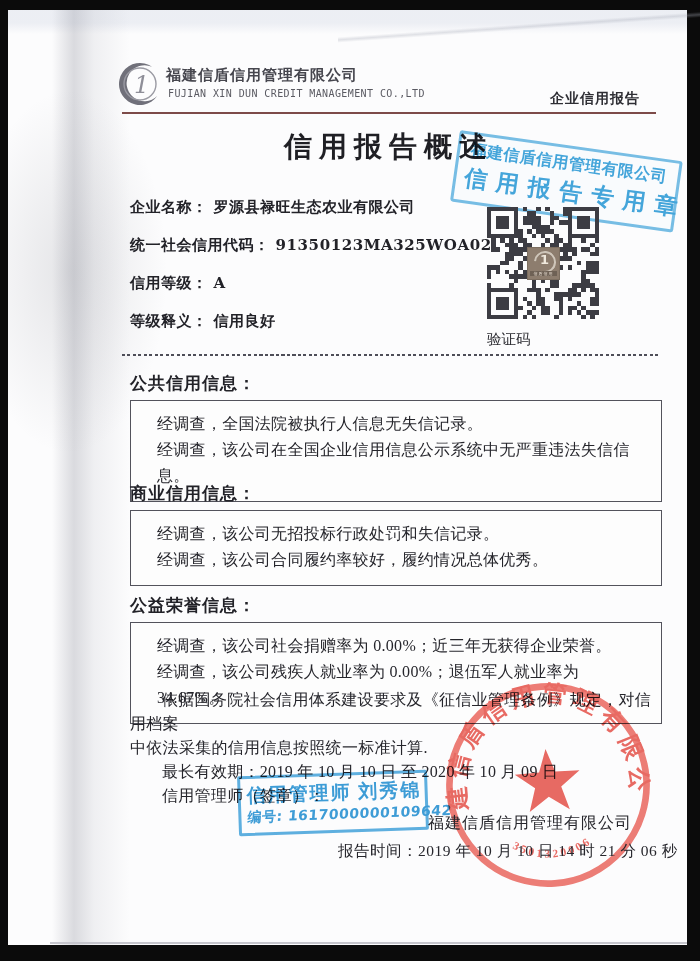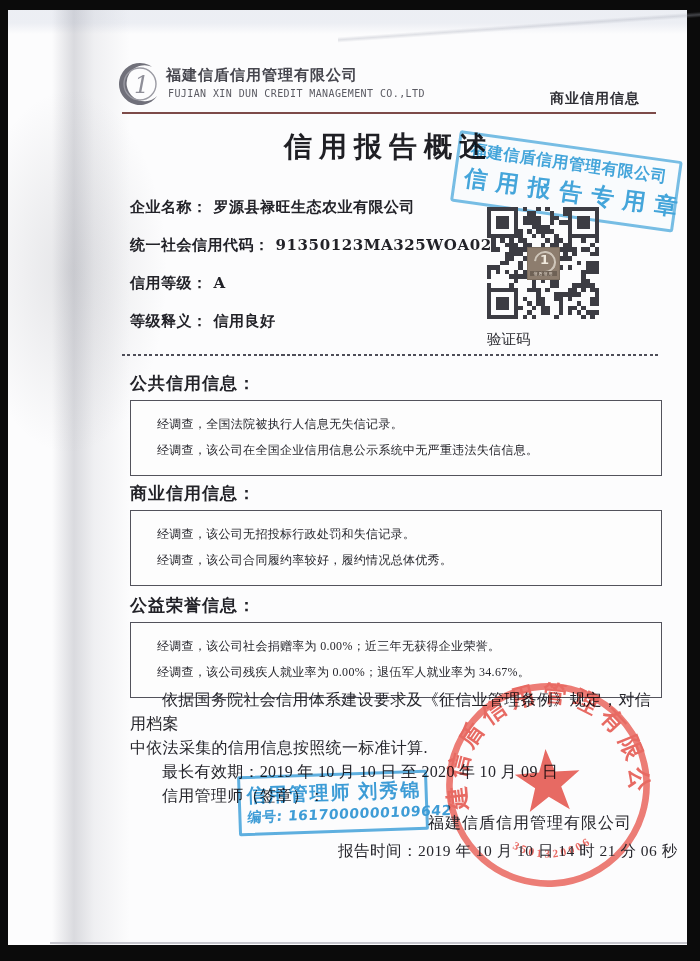--- a/index.html
+++ b/index.html
@@ -74,21 +74,21 @@
   .qr-caption{left:479px;top:320px;width:112px;text-align:left;font-size:14.5px;color:#2b2b31;}
 
   
   .dashed{left:114px;top:344px;width:538px;height:2px;
     background:repeating-linear-gradient(90deg,#4e4e58 0 3px,transparent 3px 5.5px);}
 
   
   .sec-h{left:122px;font-size:17px;font-weight:700;color:#222228;letter-spacing:1px;}
   .s1h{top:362px}.s2h{top:472px}.s3h{top:584px}
   .sec-box{left:122px;width:492px;border:1.4px solid #53535c;background:rgba(255,255,255,.25);
-    padding:10px 12px 12px 26px;font-size:12px;line-height:26px;color:#26262c;letter-spacing:.3px;}
+    padding:10px 12px 12px 26px;font-size:16px;line-height:26px;color:#26262c;letter-spacing:.3px;}
   .b1{top:390px}.b2{top:500px}.b3{top:612px}
 
   
   .notes{left:122px;top:678px;width:528px;font-size:16px;line-height:24px;color:#26262c;letter-spacing:.3px;}
   .indent{text-indent:2em;}
 
   
   .stamp-reg{
     left:230px;top:763px;width:172px;padding:4px 6px 6px;
     border:3.5px solid rgba(78,168,222,.9);border-radius:2px;
@@ -111,21 +111,21 @@
 <div class="photo">
   <div class="paper">
 
     <svg class="abs logo" viewBox="0 0 48 48">
       <path d="M24 3 A21 21 0 1 0 45 24 A18 18 0 1 1 24 3 Z" fill="#70707a" transform="rotate(35 24 24)"></path>
       <circle cx="24" cy="24" r="16" fill="none" stroke="#9a9aa3" stroke-width="1.4"></circle>
       <text x="18" y="33" font-family="DejaVu Serif, serif" font-size="24" fill="#8e8e98" font-style="italic">1</text>
     </svg>
     <div class="abs hdr-cn">福建信盾信用管理有限公司</div>
     <div class="abs hdr-en">FUJIAN XIN DUN CREDIT MANAGEMENT CO.,LTD</div>
-    <div class="abs hdr-right">商业信用信息</div>
+    <div class="abs hdr-right">企业信用报告</div>
     <div class="abs hdr-rule"></div>
 
     <div class="abs title">信用报告概述</div>
 
     <div class="abs stamp-blue">
       <div class="l1">福建信盾信用管理有限公司</div>
       <div class="l2">信用报告专用章</div>
     </div>
 
     <div class="abs qr" id="qr">

